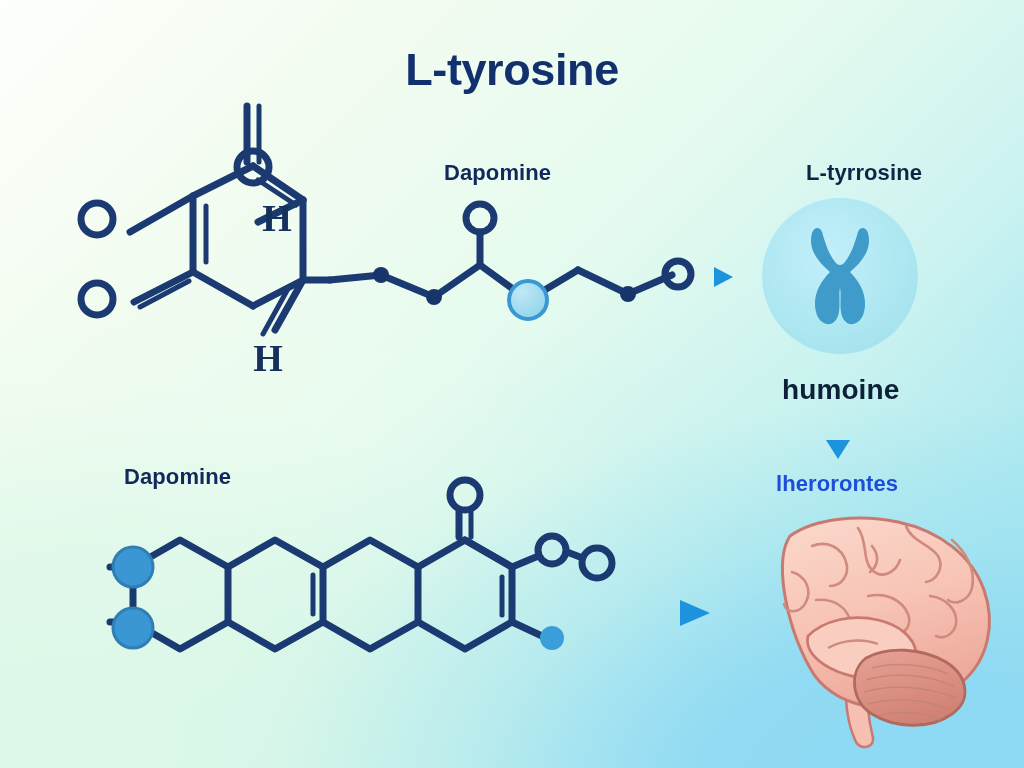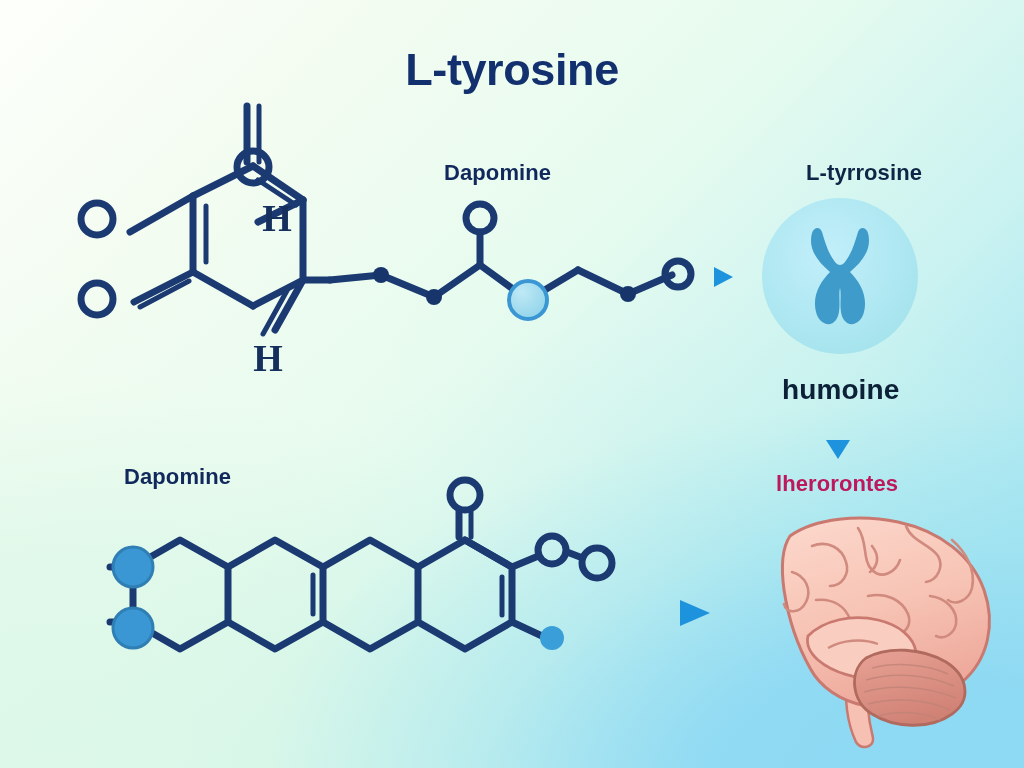--- a/index.html
+++ b/index.html
@@ -43,21 +43,21 @@
     text-align: center;
     font-size: 45px;
     font-weight: 700;
     color: #12306e;
     letter-spacing: -0.4px;
   }
 
   #label-dopamine-top   { left: 444px; top: 160px; font-size: 22px; }
   #label-ltyrrosine     { left: 770px; top: 160px; font-size: 22px; color: #0e2545; margin-left: 36px; }
   #label-humoine        { left: 782px; top: 374px; font-size: 28px; color: #0c2038; }
-  #label-lherorontes    { left: 776px; top: 471px; font-size: 22px; color: #be185d; }
+  #label-lherorontes    { left: 776px; top: 471px; font-size: 22px; color: #1d4ed8; }
   #label-dopamine-bottom{ left: 124px; top: 464px; font-size: 22px; }
 
   svg { display: block; }
 </style>
 </head>
 <body>
 
 <div id="page-title" class="label">L-tyrosine</div>
 
 <div class="label" id="label-dopamine-top">Dapomine</div>

